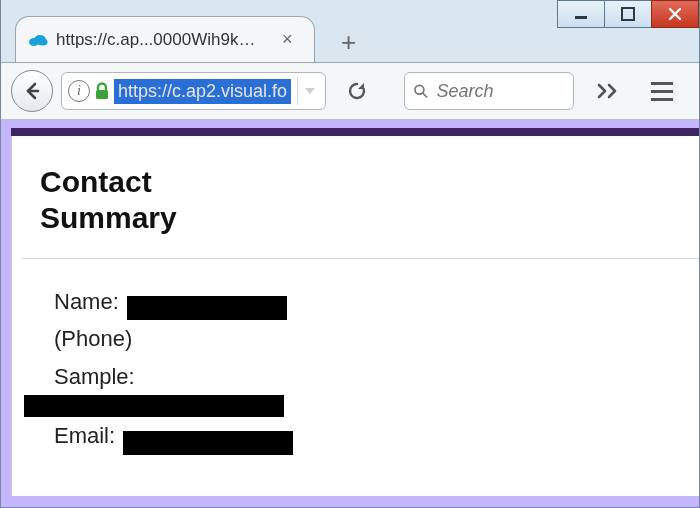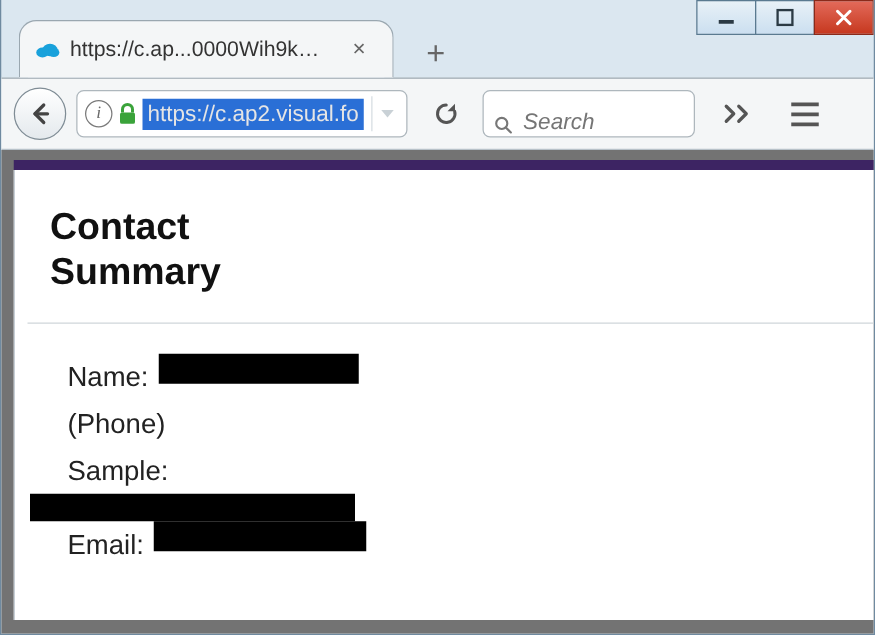--- a/index.html
+++ b/index.html
@@ -141,29 +141,29 @@
   }
   .reload-btn {
     width:34px; height:34px;
     display:flex; align-items:center; justify-content:center;
     font-size:22px;
     color:#555;
     margin-left:6px;
   }
   .search-wrap {
     display:flex;
-    align-items:flex-end;
+    align-items:center;
     height:38px;
     border:1px solid #aeb7bd;
     border-radius:6px;
     background:#fff;
     padding:0 8px;
     gap:6px;
     flex:0 0 170px;
-    margin-left:4px;
+    margin-left:22px;
   }
   .search-input {
     border:none; outline:none;
     font-size:18px;
     font-style:italic;
     color:#888;
     width:100%;
     background:transparent;
   }
   .overflow-btn, .menu-btn {
@@ -176,21 +176,21 @@
     display:flex; flex-direction:column; gap:5px;
   }
   .menu-lines span {
     display:block; width:22px; height:3px; background:#555;
   }
 
   
   .content-area {
     position:absolute;
     top:120px; left:0; right:0; bottom:0;
-    background:#737373;
+    background:#c4b5fd;
     padding:8px 0 0 10px;
   }
   .purple-bar {
     height:8px;
     background:#3d2463;
     margin-right:0;
   }
   .page {
     background:#fff;
     border-left:1px solid #c7cfd6;
@@ -208,21 +208,21 @@
     height:1px;
     background:#d0d6da;
     margin:6px 0 24px 10px;
   }
   .details {
     font-size:22px;
     color:#222;
     padding-left:42px;
     line-height:1.7;
   }
-  .row { display:flex; align-items:flex-start; gap:8px; flex-wrap:wrap; }
+  .row { display:flex; align-items:flex-end; gap:8px; flex-wrap:wrap; }
   .redact {
     display:inline-block;
     background:#000;
     height:24px;
   }
 </style>
 </head>
 <body>
 
 <div class="window-controls">

